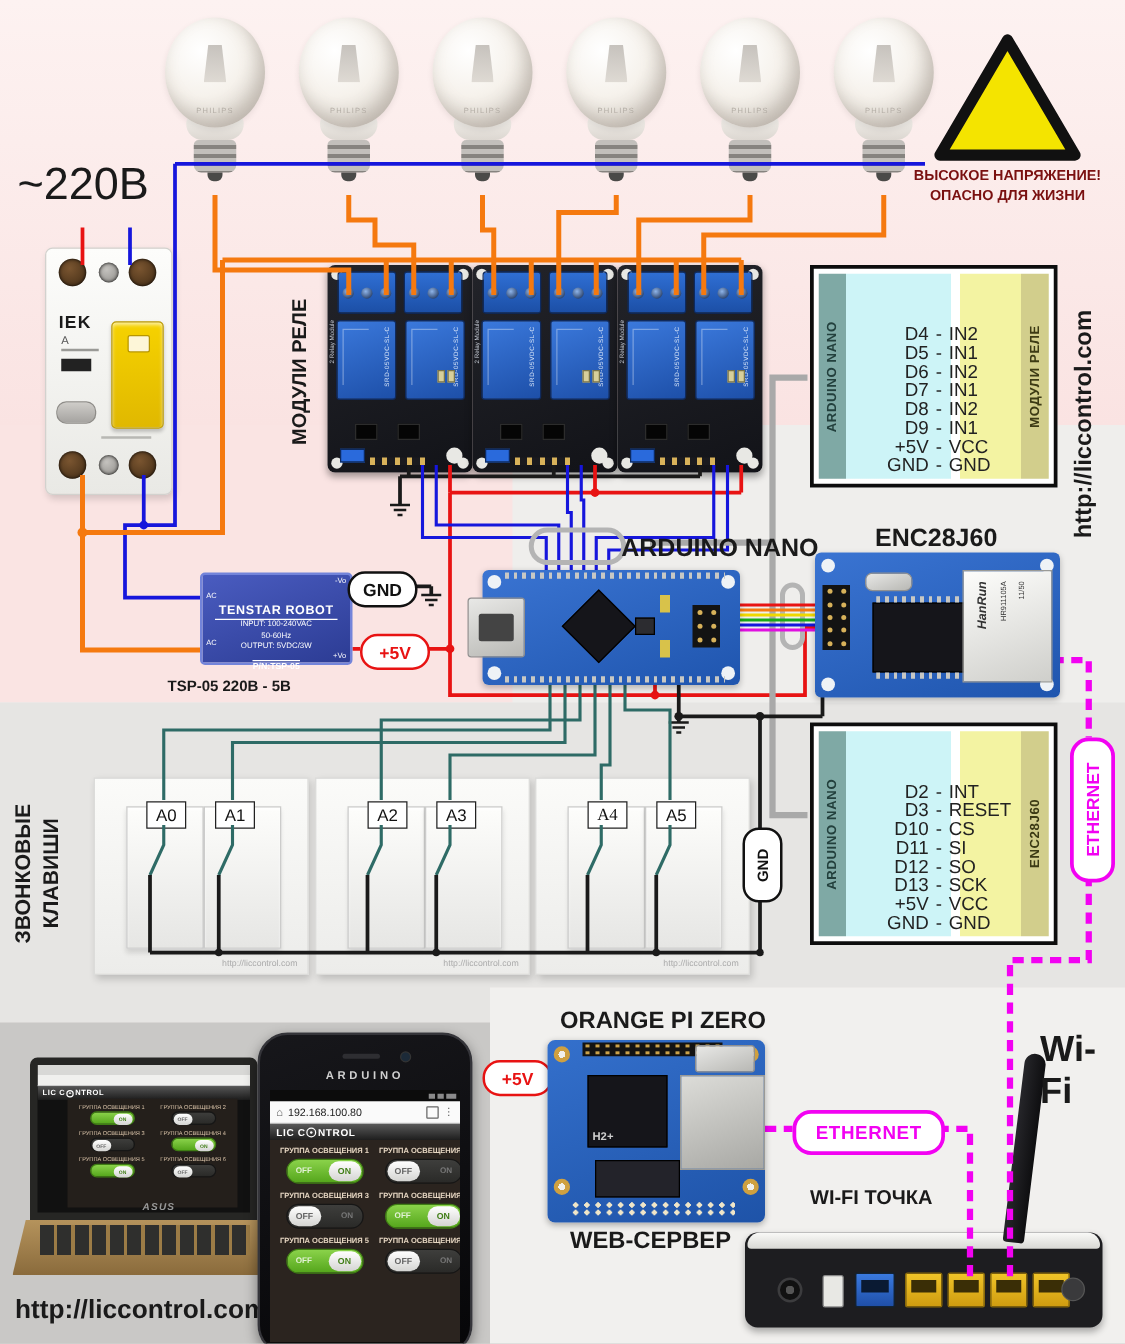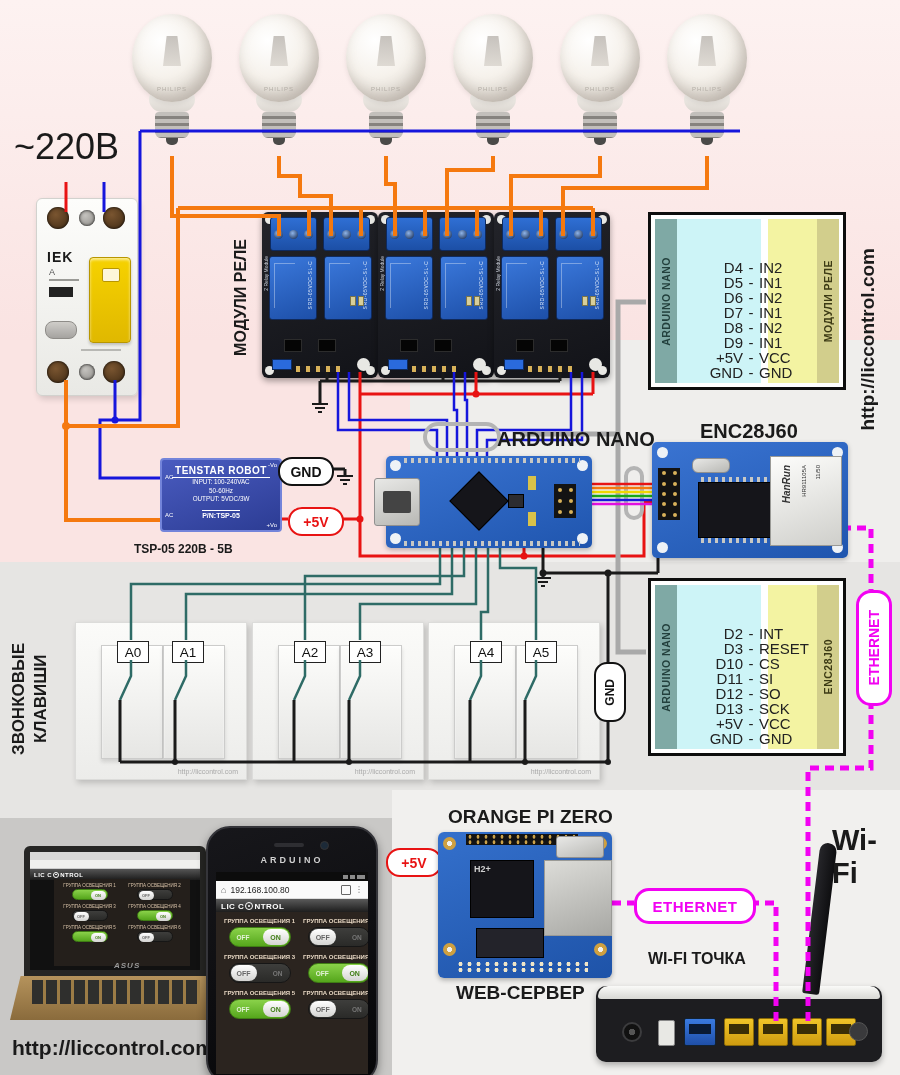--- a/index.html
+++ b/index.html
@@ -77,21 +77,21 @@
   .pt-left{left:0}.pt-right{right:0}
   .pt-left .vert,.pt-right .vert{font-size:10.5px;font-weight:bold;color:#23403d;letter-spacing:.5px}
   .pt-right .vert{color:#3c3a14}
   .pt-rows{position:absolute;left:22px;right:22px;top:3px;bottom:3px;display:flex;flex-direction:column;justify-content:flex-end}
   .pt-row{display:flex;font-size:15px;color:#222;line-height:1}
   .pt-pin{width:66px;text-align:right}
   .pt-dash{width:16px;text-align:center}
   .pt-sig{flex:1;text-align:left}
   
   .psu{left:160px;top:458px;width:122px;height:74px;background:linear-gradient(160deg,#4a5cc0,#2c3c94);border:2px solid #7384da;border-radius:4px;color:#fff;text-align:center;box-sizing:border-box}
-  .psu .brand{font-size:10px;font-weight:bold;letter-spacing:.5px;margin-top:5px;border-bottom:1px solid #fff;display:inline-block;padding:0 3px 1px}
+  .psu .brand{font-size:10px;font-weight:bold;letter-spacing:.5px;margin-top:23px;border-bottom:1px solid #fff;display:inline-block;padding:0 3px 1px}
   .psu .ln{font-size:6.3px;line-height:1.35}
   .psu .pn{font-size:7px;font-weight:bold;border-top:1px solid #fff;display:inline-block;padding-top:1px;margin-top:1px}
   .psu .pin{position:absolute;font-size:6px;color:#fff}
   .psu .ac{position:absolute;left:3px;font-size:6px}
   
   .board{position:absolute;border-radius:5px;background:linear-gradient(160deg,#3a74d2,#1f55ae);box-shadow:0 2px 5px rgba(0,0,0,.25)}
   .gold-hole{position:absolute;width:13px;height:13px;border-radius:50%;background:radial-gradient(circle,#f1f0ec 0 30%,#cfa040 30% 100%)}
   .white-hole{position:absolute;width:11px;height:11px;border-radius:50%;background:#eef2f6}
   .chip{position:absolute;background:#15151a;border:1px solid #000}
   .silver{background:linear-gradient(160deg,#e8e8e6,#b8b8b4);border:1px solid #909090}
@@ -219,21 +219,21 @@
         </div>
         <div class="abox" style="left: 41px;">A2</div>
         <div class="abox" style="left: 96px;">A3</div>
         <div class="wmark">http://liccontrol.com</div>
       </div>
       <div class="plate abs" style="left: 428px;">
         <div class="rockers">
           <div class="srock"></div>
           <div class="srock"></div>
         </div>
-        <div class="abox" style="left: 41px;">A4</div>
+        <div class="abox" style="left: 41px; font-family: Liberation Serif, serif;">A4</div>
         <div class="abox" style="left: 96px;">A5</div>
         <div class="wmark">http://liccontrol.com</div>
       </div>
     </div>
 
   <div class="abs antenna lower"></div>
   <div class="abs router lower">
     <div class="pwr"></div>
     <div class="rusb"></div>
     <div class="port blu" style="left:88px"></div>
@@ -377,20 +377,29 @@
         <div class="glass">
           <div class="stem"></div>
         </div>
         <div class="brand">PHILIPS</div>
         <div class="neck"></div>
         <div class="screw"></div>
         <div class="btip"></div>
       </div>
     </div>
 
+  <div class="abs upper" style="left:714px;top:24px;width:184px;height:152px">
+    <svg width="124" height="110" style="display:block;margin:0 auto">
+      <polygon points="62,8 116,100 8,100" fill="var(--warning-yellow,#f4e400)" stroke="#111" stroke-width="9" stroke-linejoin="round"></polygon>
+      <path d="M66,26 L44,62 H57 L46,92 L76,52 H62 L72,26 Z" fill="#111"></path>
+      <path d="M41,84 L46,96 L54,85 Z" fill="#111"></path>
+    </svg>
+    <div class="warn-txt"><span>ВЫСОКОЕ НАПРЯЖЕНИЕ!</span><br>
+    <span>ОПАСНО ДЛЯ ЖИЗНИ</span></div>
+  </div>
 
   <div class="abs h1 upper" style="left:14px;top:126px;font-size:36px;font-weight:400">~220В</div>
 
   <div class="abs upper" style="left:228px;top:222px;width:26px;height:150px;display:flex;align-items:center;justify-content:center">
     <span class="vert h1" style="font-size:16px">МОДУЛИ РЕЛЕ</span>
   </div>
   <div id="relays" class="upper">
       <div class="relay" style="left: 262px;">
         <div class="hole" style="left: 3px; top: 3px;"></div>
         <div class="hole" style="left: 104px; top: 3px;"></div>
@@ -692,21 +701,21 @@
   </div>
 
   <div class="abs h1 upper" style="left:448px;top:806px;font-size:19px">ORANGE PI ZERO</div>
   <div class="abs pill rd upper" style="left:386px;top:848px;width:52px;height:25px;font-size:14px">+5V</div>
   <div class="abs opi upper">
     <div class="gold-hole" style="left:5px;top:5px"></div>
       <div class="gold-hole" style="right:5px;top:5px"></div>
     <div class="gold-hole" style="left:5px;bottom:22px"></div>
       <div class="gold-hole" style="right:5px;bottom:22px"></div>
     <div class="opi-hdr"></div>
-    <div class="chip" style="left:32px;top:28px;width:64px;height:58px;display:flex;align-items:flex-start;padding:3px;box-sizing:border-box;color:#cfcfcf;font-size:9px;font-weight:bold">
+    <div class="chip" style="left:32px;top:28px;width:64px;height:58px;display:flex;align-items:flex-end;padding:3px;box-sizing:border-box;color:#cfcfcf;font-size:9px;font-weight:bold">
         <span>H2+</span>
       </div>
     <div class="chip" style="left:38px;top:96px;width:66px;height:28px;background:#23232a"></div>
     <div class="usb silver abs" style="left:118px;top:4px;width:46px;height:20px"></div>
     <div class="jack" style="left:106px;top:28px;width:66px;height:74px;background:linear-gradient(160deg,#dcdcd8,#a8a8a4)"></div>
     <div class="opi-pins"></div>
   </div>
   <div class="abs h1 upper" style="left:456px;top:982px;font-size:19px">WEB-СЕРВЕР</div>
 
   <div class="abs h1 upper" style="left:832px;top:824px;font-size:29px">Wi-Fi</div>

